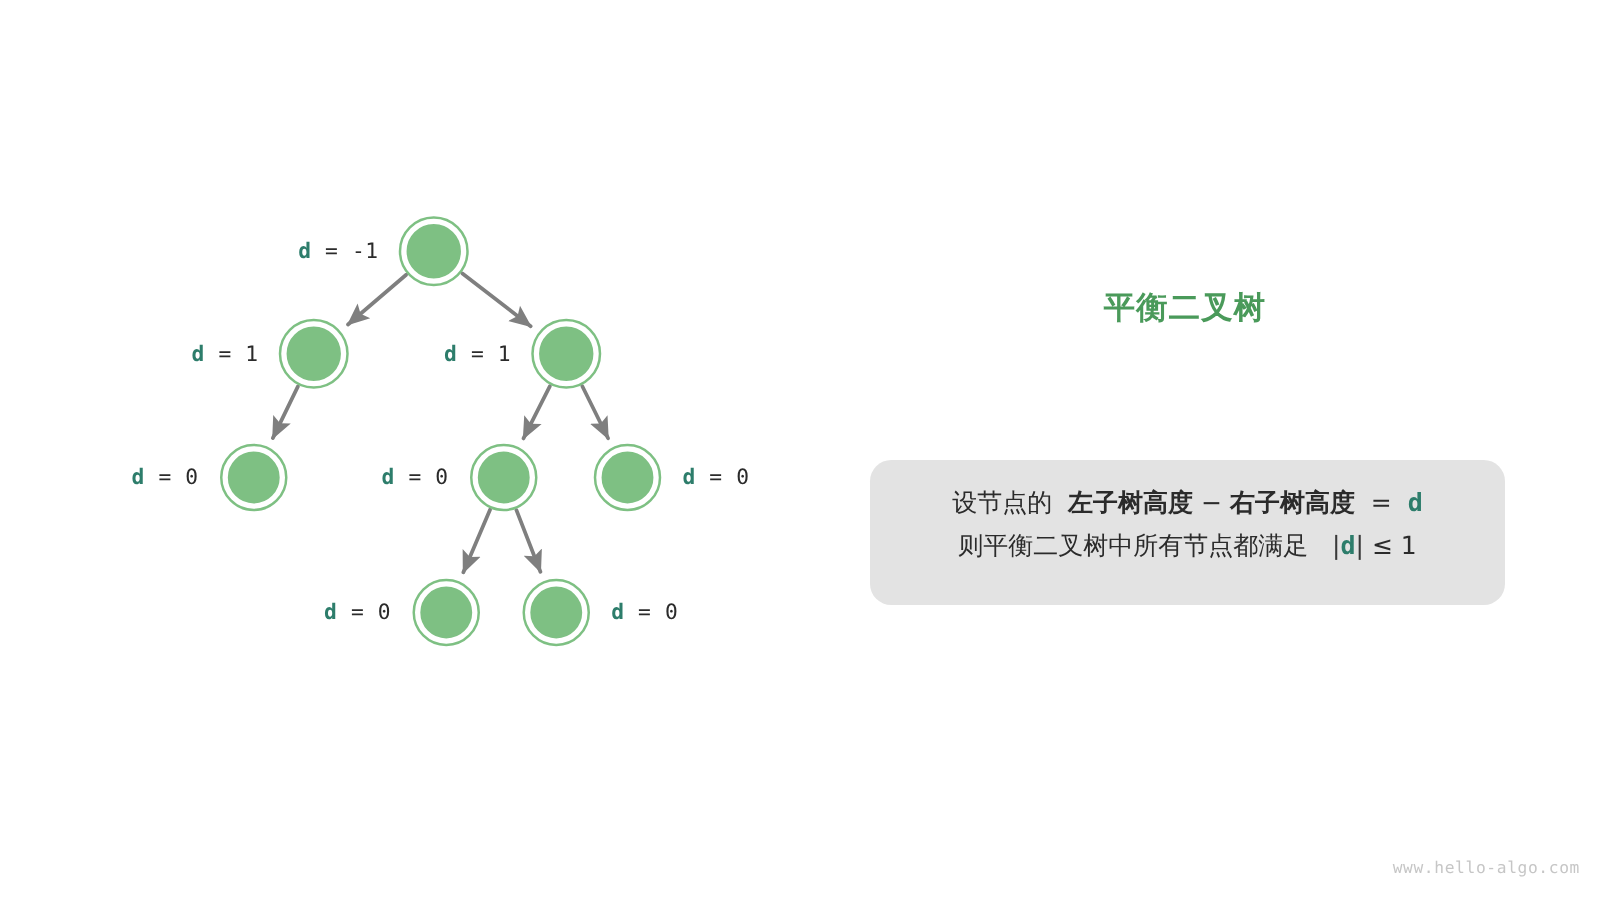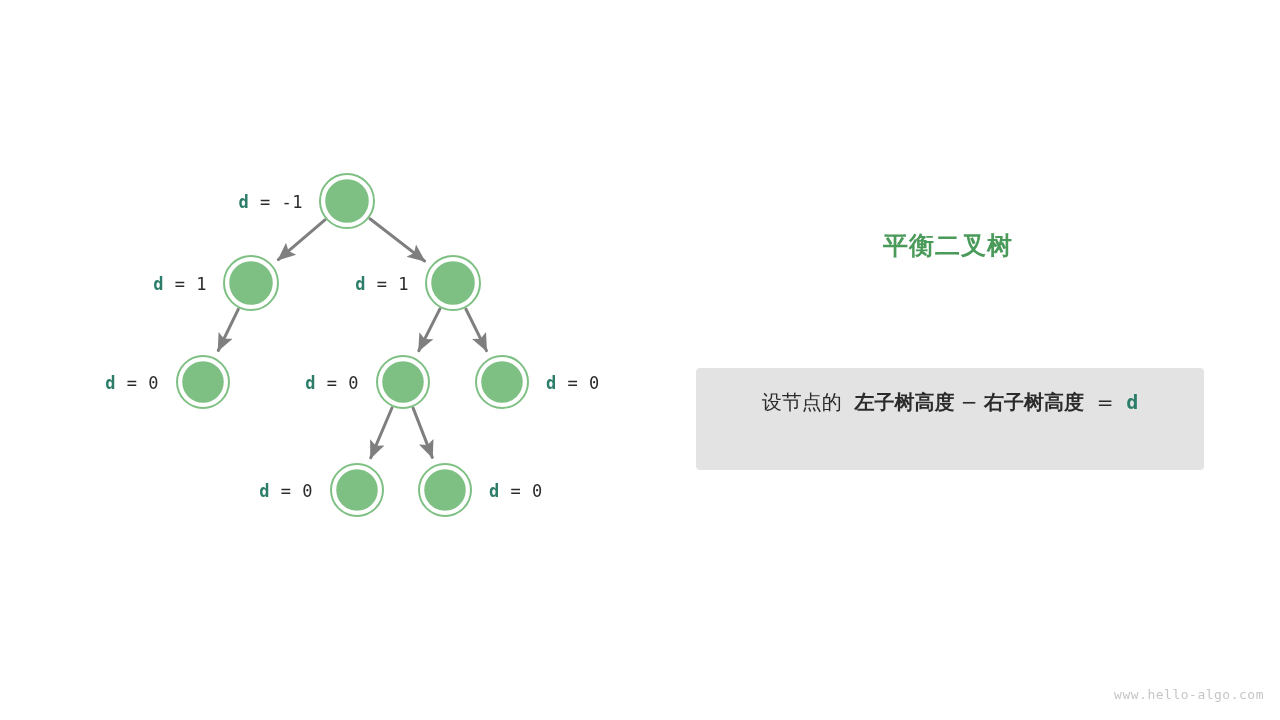--- a/index.html
+++ b/index.html
@@ -87,23 +87,23 @@
     font-size: 20px;
     color: #3a3a3a;
     letter-spacing: 0.5px;
   }
 
   #definition-box {
     position: absolute;
     left: 36px;
     top: 368px;
     width: 508px;
-    height: 102px;
+    height: 116px;
     background: #e3e3e3;
-    border-radius: 4px;
+    border-radius: 17px;
     box-sizing: border-box;
     padding: 17px 0 0 0;
   }
   .def-line {
     font-family: "DejaVu Sans", "Liberation Sans", sans-serif;
     font-size: 20px;
     color: #2b2b2b;
     text-align: center;
     line-height: 34px;
     white-space: nowrap;
@@ -211,18 +211,23 @@
 
     <div id="definition-box">
       <div class="def-line">
         <span>设节点的</span>&nbsp;
         <span class="strong">左子树高度</span>
         <span class="op">−</span>
         <span class="strong">右子树高度</span>&nbsp;
         <span class="op">=</span>&nbsp;
         <span class="d">d</span>
       </div>
+      <div class="def-line">
+        <span>则平衡二叉树中所有节点都满足</span>&nbsp;&nbsp;
+        <span class="bar">|</span><span class="d">d</span><span class="bar">|</span>
+        <span class="op">≤ 1</span>
+      </div>
     </div>
   </div>
 
   <div id="watermark">www.hello-algo.com</div>
 
 </div>
 
 </body></html>

